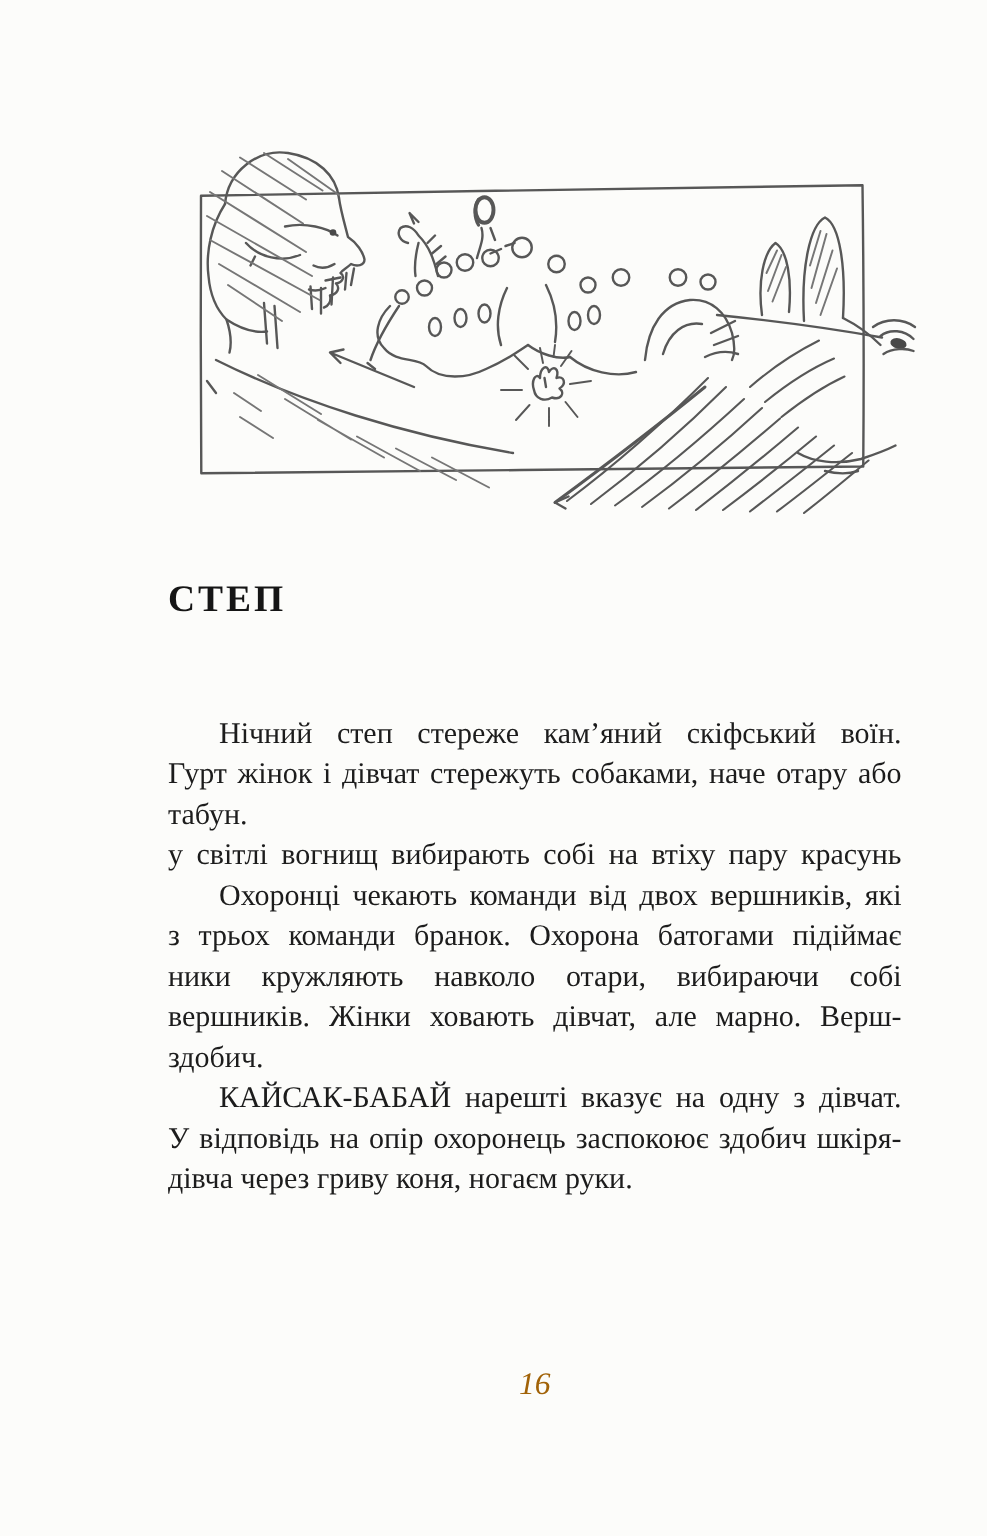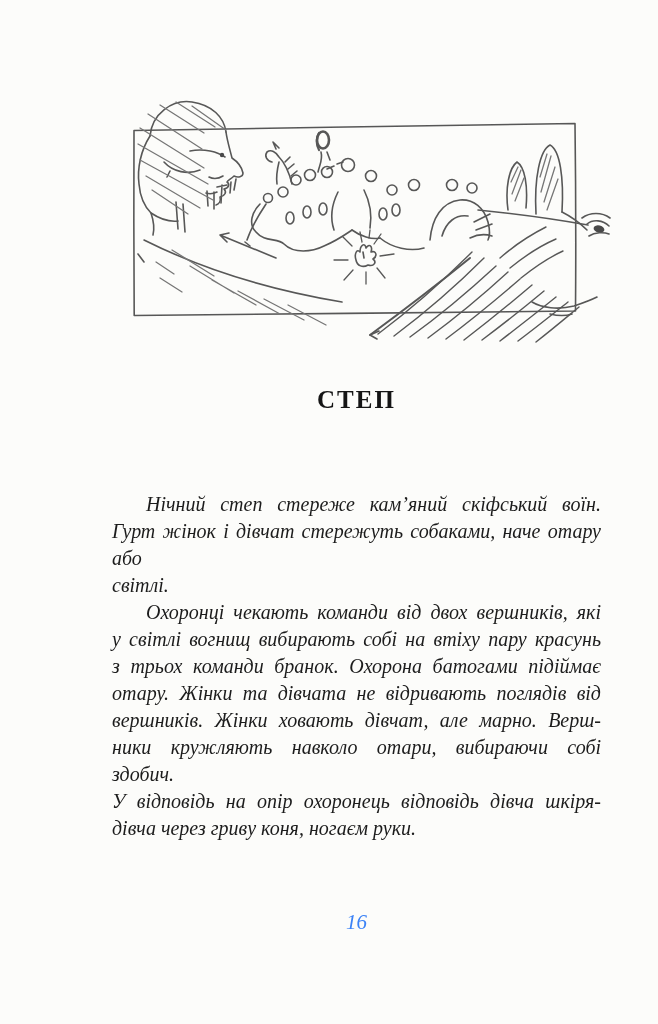--- a/index.html
+++ b/index.html
@@ -19,51 +19,50 @@
     width: 560px;
     height: 284px;
   }
   .illustration svg { display: block; width: 100%; height: 100%; }
   .chapter-title {
     position: absolute;
     left: 112px;
     top: 386px;
     width: 489px;
     margin: 0;
-    text-align: center;
+    text-align: left;
     font-size: 25px;
     font-weight: 700;
     letter-spacing: 2px;
     color: #151515;
   }
   .text-block {
     position: absolute;
     left: 112px;
-    top: 491px;
+    top: 476px;
     width: 489px;
     font-size: 20px;
     line-height: 27px;
-    font-style: italic;
   }
   .para { margin: 0; }
   .line {
     text-align: justify;
     text-align-last: justify;
   }
   .line.last { text-align-last: left; }
   .line.indent { text-indent: 34px; }
   .page-number {
     position: absolute;
     left: 112px;
     top: 910px;
     width: 489px;
     text-align: center;
     font-style: italic;
     font-size: 21px;
-    color: #3b82f6;
+    color: #a16207;
   }
 </style>
 </head>
 <body>
 
 <div class="page">
 
   <div class="illustration">
     <svg viewBox="0 0 560 280" fill="none" stroke="#4a4a4a" stroke-width="1.6" stroke-linecap="round" stroke-linejoin="round" opacity="0.92">
 
@@ -166,32 +165,32 @@
       </g>
     </svg>
   </div>
 
   <h1 class="chapter-title">СТЕП</h1>
 
   <div class="text-block">
     <div class="para">
       <div class="line indent">Нічний степ стереже кам’яний скіфський воїн.</div>
       <div class="line">Гурт жінок і дівчат стережуть собаками, наче отару або</div>
-      <div class="line last">світлі.</div>
+      <div class="line last">табун.</div>
     </div>
     <div class="para">
+      <div class="line">у світлі вогнищ вибирають собі на втіху пару красунь</div>
       <div class="line indent">Охоронці чекають команди від двох вершників, які</div>
-      <div class="line">у світлі вогнищ вибирають собі на втіху пару красунь</div>
       <div class="line">з трьох команди бранок. Охорона батогами підіймає</div>
-      <div class="line">отару. Жінки та дівчата не відривають поглядів від</div>
+      <div class="line">ники кружляють навколо отари, вибираючи собі</div>
       <div class="line">вершників. Жінки ховають дівчат, але марно. Верш-</div>
-      <div class="line">ники кружляють навколо отари, вибираючи собі</div>
       <div class="line last">здобич.</div>
     </div>
     <div class="para">
-      <div class="line">У відповідь на опір охоронець відповідь дівча шкіря-</div>
+      <div class="line indent">КАЙСАК-БАБАЙ нарешті вказує на одну з дівчат.</div>
+      <div class="line">У відповідь на опір охоронець заспокоює здобич шкіря-</div>
       <div class="line last">дівча через гриву коня, ногаєм руки.</div>
     </div>
   </div>
 
   <div class="page-number">16</div>
 
 </div>
 
 </body></html>

